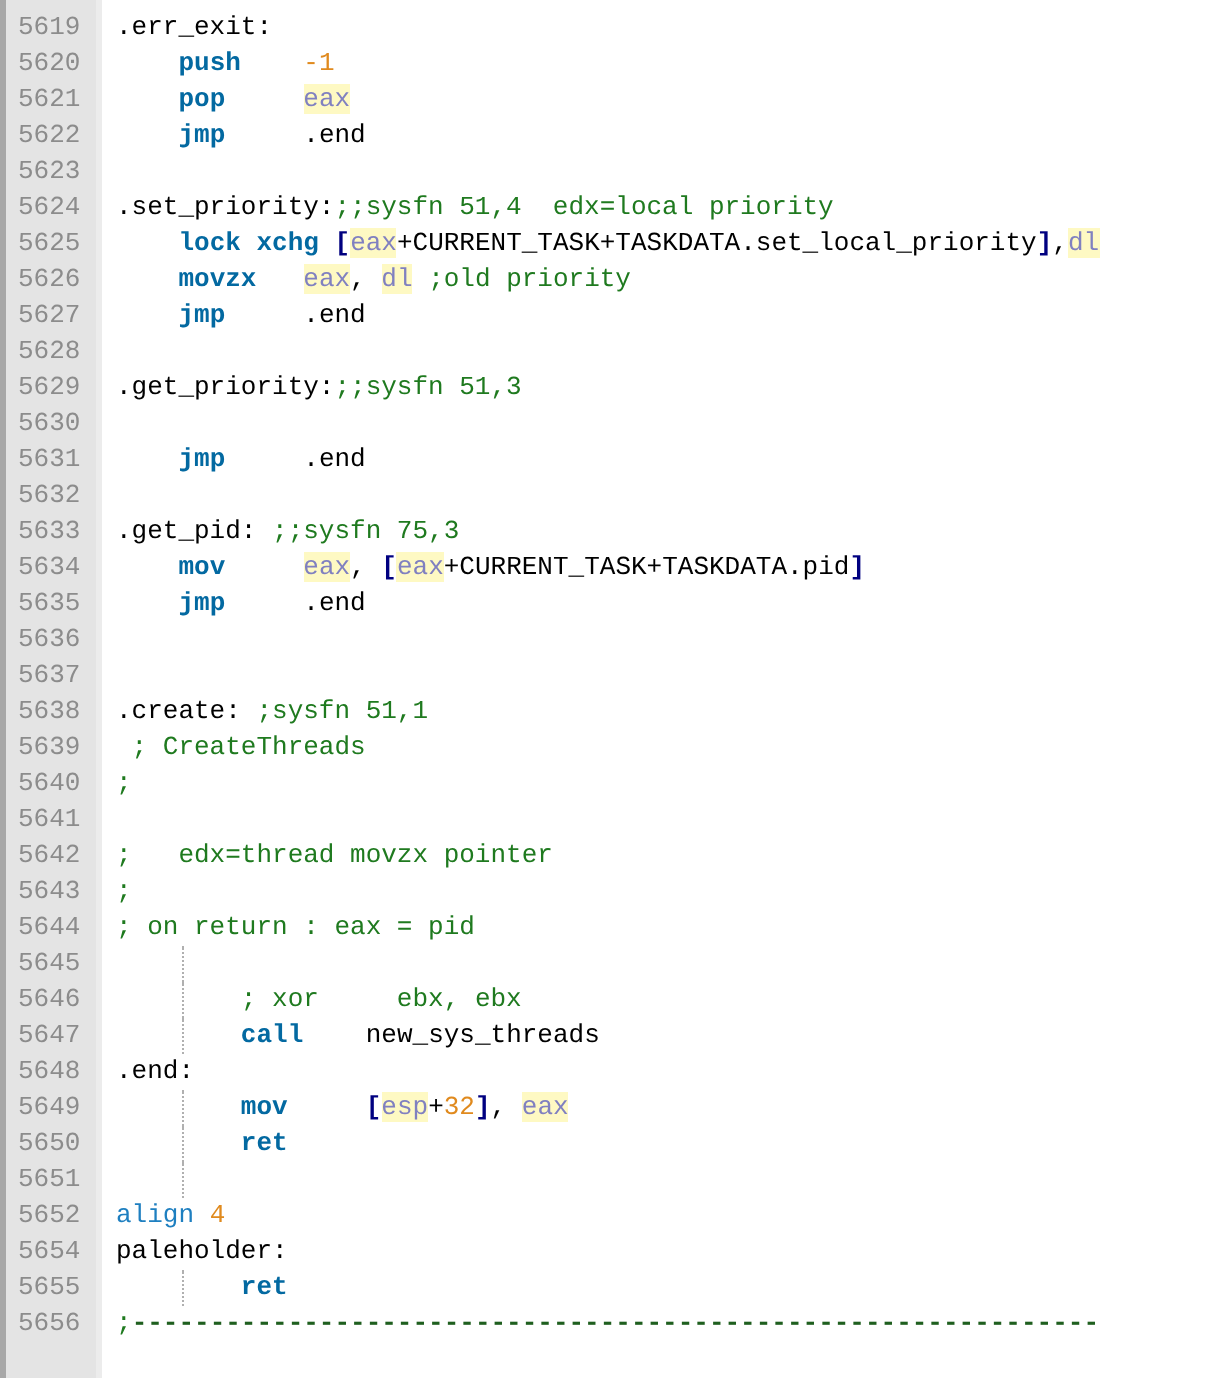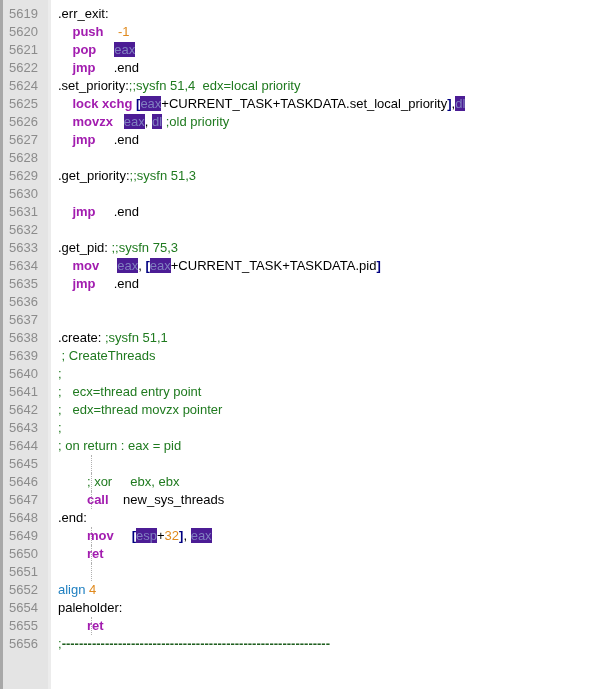--- a/index.html
+++ b/index.html
@@ -1,61 +1,62 @@
 <!DOCTYPE html>
 <html><head>
 <meta charset="utf-8">
 <style>
   html, body { margin:0; padding:0; background:#ffffff; }
   body { width:603px; height:689px; overflow:hidden; position:relative; }
   .editor { position:absolute; left:0; top:0; width:603px; height:689px; display:flex; background:#fff; }
   .gutter { width:48px; background:#e4e4e4; border-left:3px solid #a8a8a8; box-sizing:border-box; position:relative; }
   .gutter-sep { position:absolute; left:48px; top:0; width:3px; height:689px; background:#ececec; }
   .lines { position:absolute; left:0; top:5px; width:603px; }
-  .row { height:18px; line-height:18px; position:relative; white-space:pre; font-family:Liberation Sans, sans-serif; font-size:13px; }
+  .row { height:18px; line-height:18px; position:relative; white-space:pre; font-family:Liberation Mono, monospace; font-size:13px; }
   .ln { position:absolute; left:9px; width:38px; color:#8c8c8c; font-size:13px; }
   .code { position:absolute; left:58px; color:#000; }
-  .kw { color:#a21caf; font-weight:bold; }
-  .reg { color:#8080c0; background:#4c1d95; }
+  .kw { color:#0369a1; font-weight:bold; }
+  .reg { color:#8080c0; background:#fef9c3; }
   .num { color:#e08a1e; }
   .cm { color:#1f7a1f; }
   .br { color:#000080; font-weight:bold; }
   .dir { color:#1e7fc0; }
   .guide { position:absolute; left:91px; top:0; width:0; height:18px; border-left:1px dotted #b0b0b0; }
   .dash { color:#1f5f1f; font-weight:bold; }
 </style>
 </head>
 <body>
 
 <div class="editor">
   <div class="gutter"></div>
   <div class="gutter-sep"></div>
   <div class="lines" id="lines">
       <div class="row"><span class="ln">5619</span><span class="code"><span>.err_exit:</span></span></div>
       <div class="row"><span class="ln">5620</span><span class="code"><span>    </span><span class="kw">push</span><span>    </span><span class="num">-1</span></span></div>
       <div class="row"><span class="ln">5621</span><span class="code"><span>    </span><span class="kw">pop</span><span>     </span><span class="reg">eax</span></span></div>
       <div class="row"><span class="ln">5622</span><span class="code"><span>    </span><span class="kw">jmp</span><span>     </span><span>.end</span></span></div>
+      <div class="row"><span class="ln">5623</span><span class="code"></span></div>
       <div class="row"><span class="ln">5624</span><span class="code"><span>.set_priority:</span><span class="cm">;;sysfn 51,4  edx=local priority</span></span></div>
       <div class="row"><span class="ln">5625</span><span class="code"><span>    </span><span class="kw">lock xchg</span><span> </span><span class="br">[</span><span class="reg">eax</span><span>+CURRENT_TASK+TASKDATA.set_local_priority</span><span class="br">]</span><span>,</span><span class="reg">dl</span></span></div>
       <div class="row"><span class="ln">5626</span><span class="code"><span>    </span><span class="kw">movzx</span><span>   </span><span class="reg">eax</span><span>, </span><span class="reg">dl</span><span class="cm"> ;old priority</span></span></div>
       <div class="row"><span class="ln">5627</span><span class="code"><span>    </span><span class="kw">jmp</span><span>     </span><span>.end</span></span></div>
       <div class="row"><span class="ln">5628</span><span class="code"></span></div>
       <div class="row"><span class="ln">5629</span><span class="code"><span>.get_priority:</span><span class="cm">;;sysfn 51,3</span></span></div>
       <div class="row"><span class="ln">5630</span></div>
       <div class="row"><span class="ln">5631</span><span class="code"><span>    </span><span class="kw">jmp</span><span>     </span><span>.end</span></span></div>
       <div class="row"><span class="ln">5632</span><span class="code"></span></div>
       <div class="row"><span class="ln">5633</span><span class="code"><span>.get_pid: </span><span class="cm">;;sysfn 75,3</span></span></div>
       <div class="row"><span class="ln">5634</span><span class="code"><span>    </span><span class="kw">mov</span><span>     </span><span class="reg">eax</span><span>, </span><span class="br">[</span><span class="reg">eax</span><span>+CURRENT_TASK+TASKDATA.pid</span><span class="br">]</span></span></div>
       <div class="row"><span class="ln">5635</span><span class="code"><span>    </span><span class="kw">jmp</span><span>     </span><span>.end</span></span></div>
       <div class="row"><span class="ln">5636</span><span class="code"></span></div>
       <div class="row"><span class="ln">5637</span><span class="code"></span></div>
       <div class="row"><span class="ln">5638</span><span class="code"><span>.create: </span><span class="cm">;sysfn 51,1</span></span></div>
       <div class="row"><span class="ln">5639</span><span class="code"><span class="cm"> ; CreateThreads</span></span></div>
       <div class="row"><span class="ln">5640</span><span class="code"><span class="cm">;</span></span></div>
-      <div class="row"><span class="ln">5641</span><span class="code"><span class="cm">;   ecx=thread entry point</span></span></div>
+      <div class="row"><span class="ln">5641</span></div>
       <div class="row"><span class="ln">5642</span><span class="code"><span class="cm">;   edx=thread movzx pointer</span></span></div>
       <div class="row"><span class="ln">5643</span><span class="code"><span class="cm">;</span></span></div>
       <div class="row"><span class="ln">5644</span><span class="code"><span class="cm">; on return : eax = pid</span></span></div>
       <div class="row"><span class="ln">5645</span><span class="guide"></span><span class="code"></span></div>
       <div class="row"><span class="ln">5646</span><span class="guide"></span><span class="code"><span>        </span><span class="cm">; xor     ebx, ebx</span></span></div>
       <div class="row"><span class="ln">5647</span><span class="guide"></span><span class="code"><span>        </span><span class="kw">call</span><span>    </span><span>new_sys_threads</span></span></div>
       <div class="row"><span class="ln">5648</span><span class="code"><span>.end:</span></span></div>
       <div class="row"><span class="ln">5649</span><span class="guide"></span><span class="code"><span>        </span><span class="kw">mov</span><span>     </span><span class="br">[</span><span class="reg">esp</span><span>+</span><span class="num">32</span><span class="br">]</span><span>, </span><span class="reg">eax</span></span></div>
       <div class="row"><span class="ln">5650</span><span class="guide"></span><span class="code"><span>        </span><span class="kw">ret</span></span></div>
       <div class="row"><span class="ln">5651</span><span class="guide"></span><span class="code"></span></div>

